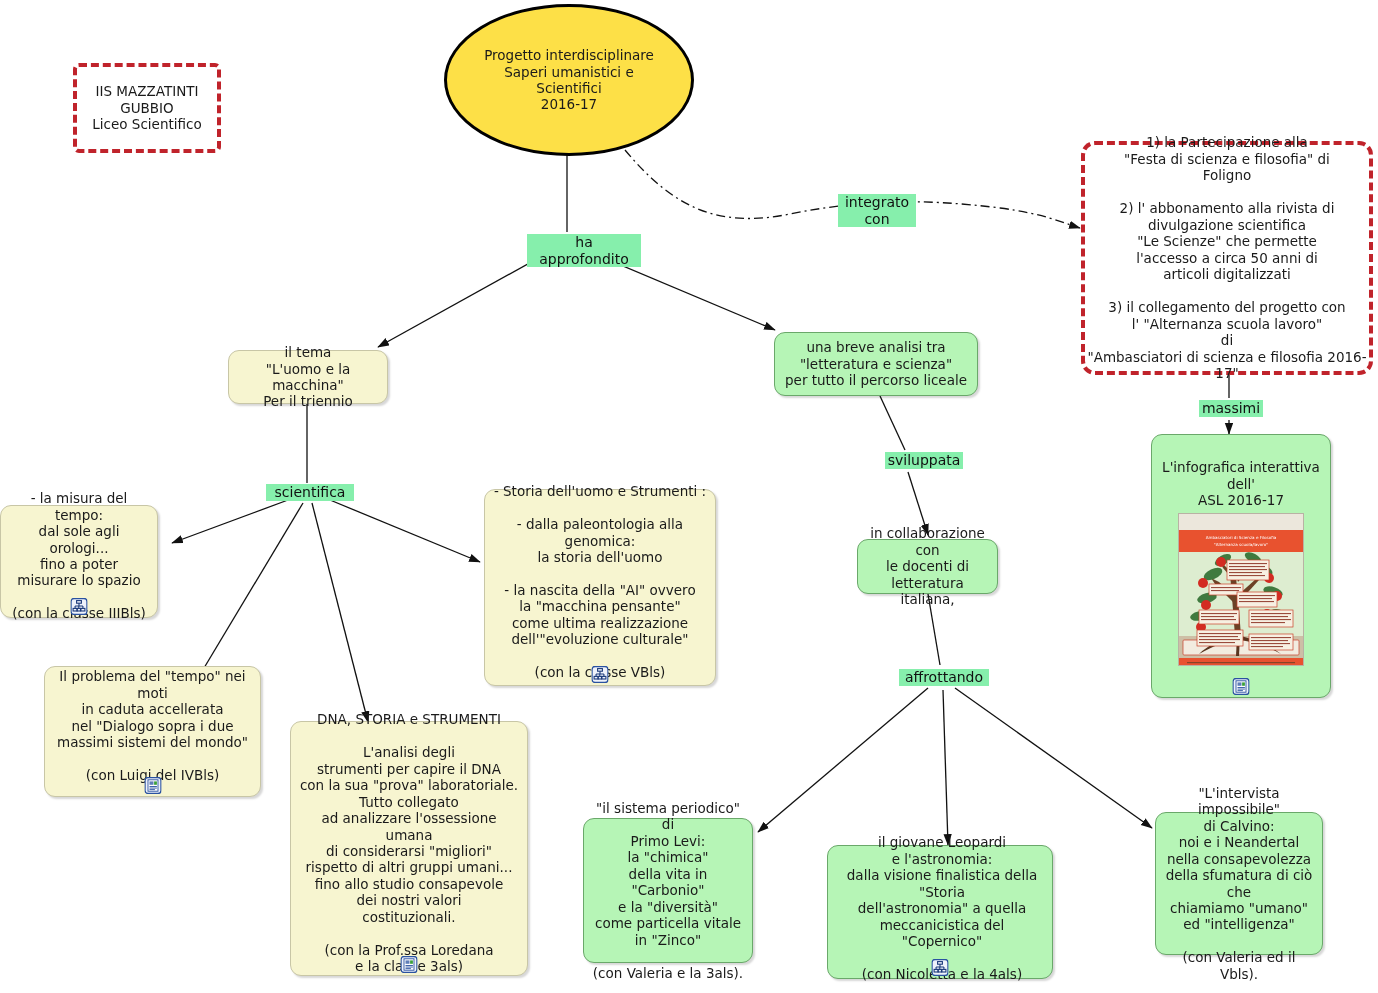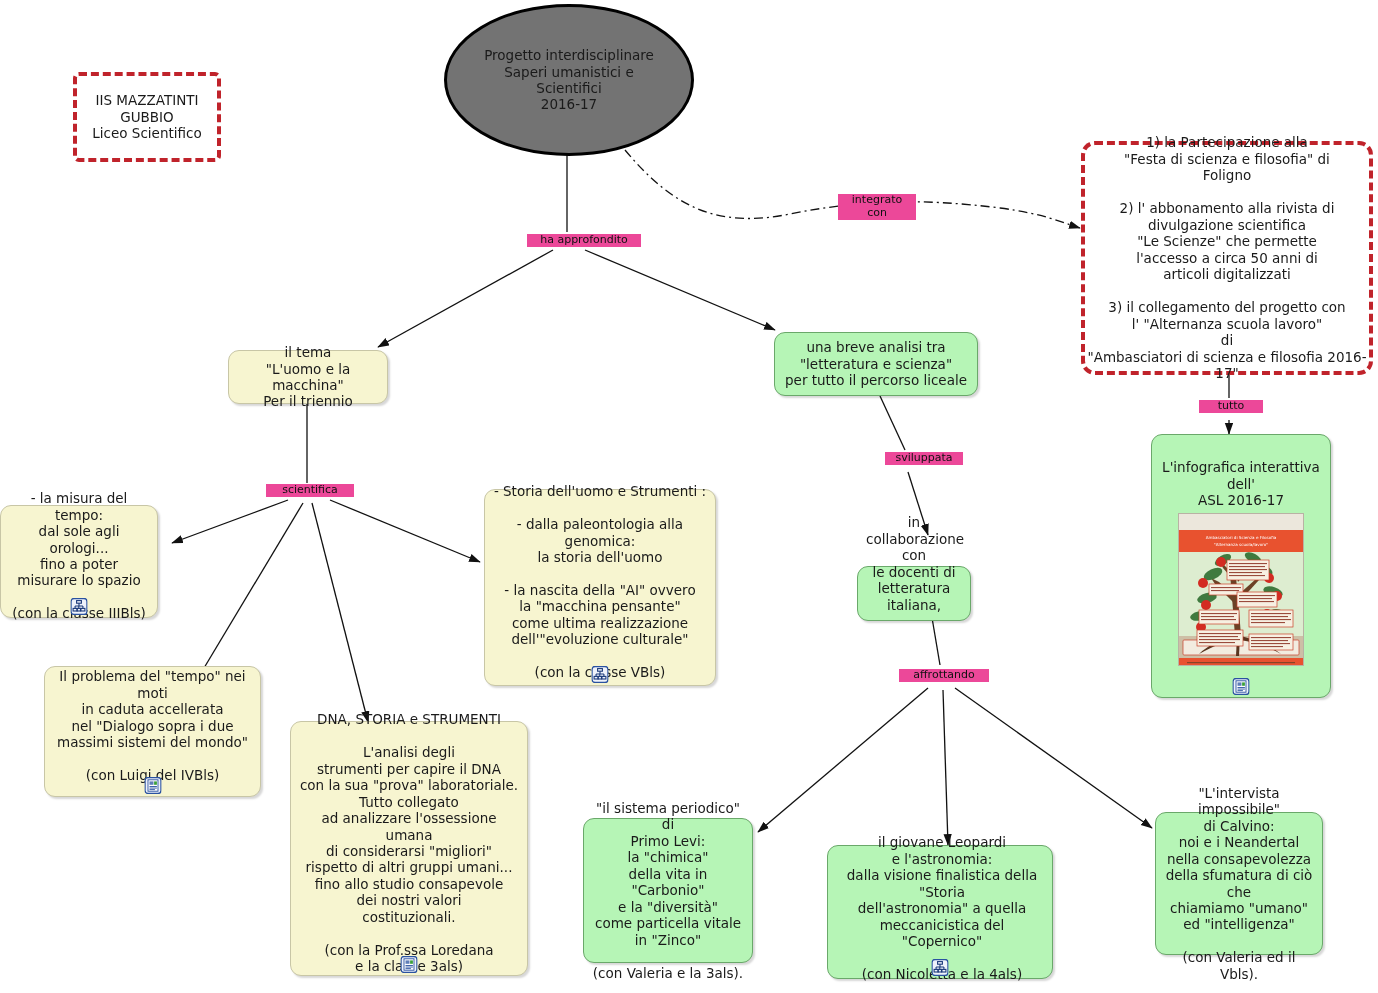--- a/index.html
+++ b/index.html
@@ -26,21 +26,21 @@
     position:absolute;
     box-sizing:border-box;
     text-align:center;
     color:#1a1a1a;
     line-height:1.22;
     white-space:pre-line;
   }
   
   .ellipse-node{
     border-radius:50%;
-    background:#737373;
+    background:#fde047;
     border:3px solid #000;
     display:flex;
     align-items:center;
     justify-content:center;
     font-size:13.5px;
   }
   
   .dashed-node{
     background:#ffffff;
     border:4px dashed #c0232b;
@@ -87,23 +87,23 @@
     position:absolute;
     bottom:2px;
     left:50%;
     transform:translateX(-50%);
     width:17px;height:17px;
     line-height:0;
   }
   
   .edge-label{
     position:absolute;
-    font-size:11px;
+    font-size:14px;
     color:#111;
-    background:#ec4899;
+    background:#86efac;
     text-align:center;
     line-height:1.18;
     white-space:pre-line;
     padding:0 2px;
   }
   
   .info-thumb{
     width:124px;
     height:151px;
     background:#ece7dc;
@@ -146,21 +146,21 @@
     <line x1="1229" y1="375" x2="1229" y2="398" stroke="#111" stroke-width="1.3"></line>
     <line x1="1229" y1="420" x2="1229" y2="434" stroke="#111" stroke-width="1.3" marker-end="url(#arrow)"></line>
 
     <line x1="928" y1="594" x2="940" y2="665" stroke="#111" stroke-width="1.3"></line>
 
     <line x1="928" y1="688" x2="758" y2="832" stroke="#111" stroke-width="1.3" marker-end="url(#arrow)"></line>
     <line x1="943" y1="690" x2="948" y2="845" stroke="#111" stroke-width="1.3" marker-end="url(#arrow)"></line>
     <line x1="955" y1="688" x2="1152" y2="828" stroke="#111" stroke-width="1.3" marker-end="url(#arrow)"></line>
   </svg>
 
-  <div class="node dashed-node" style="left:73px; top:72px; width:148px; height:90px;justify-content:flex-end;">
+  <div class="node dashed-node" style="left:73px; top:63px; width:148px; height:90px;justify-content:flex-end;">
     <span class="node-text">IIS MAZZATINTI
 GUBBIO
 Liceo Scientifico</span>
   </div>
 
   <div class="node ellipse-node" style="left:444px; top:4px; width:250px; height:152px;">
     <span class="node-text">Progetto interdisciplinare
 Saperi umanistici e
 Scientifici
 2016-17</span>
@@ -375,21 +375,21 @@
         <rect x="3.5" y="2.8" width="10" height="11.4" fill="#ffffff" stroke="#2a52a0" stroke-width="0.9"></rect>
         <rect x="5" y="4.4" width="4" height="3.4" fill="#2a52a0" opacity="0.75"></rect>
         <rect x="9.6" y="4.4" width="2.8" height="3.4" fill="#3aa03a"></rect>
         <rect x="5" y="9" width="7.4" height="0.9" fill="#2a52a0"></rect>
         <rect x="5" y="10.6" width="7.4" height="0.9" fill="#2a52a0"></rect>
         <rect x="5" y="12.2" width="5.4" height="0.9" fill="#2a52a0"></rect>
       </svg>
     </span>
   </div>
 
-  <div class="node green-node plain" style="left:857px; top:566px; width:114px; height:55px;justify-content:flex-end;">
+  <div class="node green-node plain" style="left:857px; top:539px; width:141px; height:55px;">
     <span class="node-text">in collaborazione con
 le docenti di
 letteratura italiana,</span>
   </div>
 
   <div class="node green-node plain" style="left:583px; top:818px; width:170px; height:145px;">
     <span class="node-text">"il sistema periodico" di
 Primo Levi:
 la "chimica"
 della vita in "Carbonio"
@@ -434,17 +434,17 @@
 
   <div class="edge-label" style="left:511px; top:234px; width:110px;margin-left:16px;">ha approfondito</div>
 
   <div class="edge-label" style="left:838px; top:194px; width:74px;">integrato
 con</div>
 
   <div class="edge-label" style="left:266px; top:484px; width:84px;">scientifica</div>
 
   <div class="edge-label" style="left:861px; top:452px; width:74px;margin-left:24px;">sviluppata</div>
 
-  <div class="edge-label" style="left:1199px; top:400px; width:60px;">tutto</div>
+  <div class="edge-label" style="left:1199px; top:400px; width:60px;">massimi</div>
 
   <div class="edge-label" style="left:899px; top:669px; width:86px;">affrottando</div>
 
 </div>
 
 </body></html>

